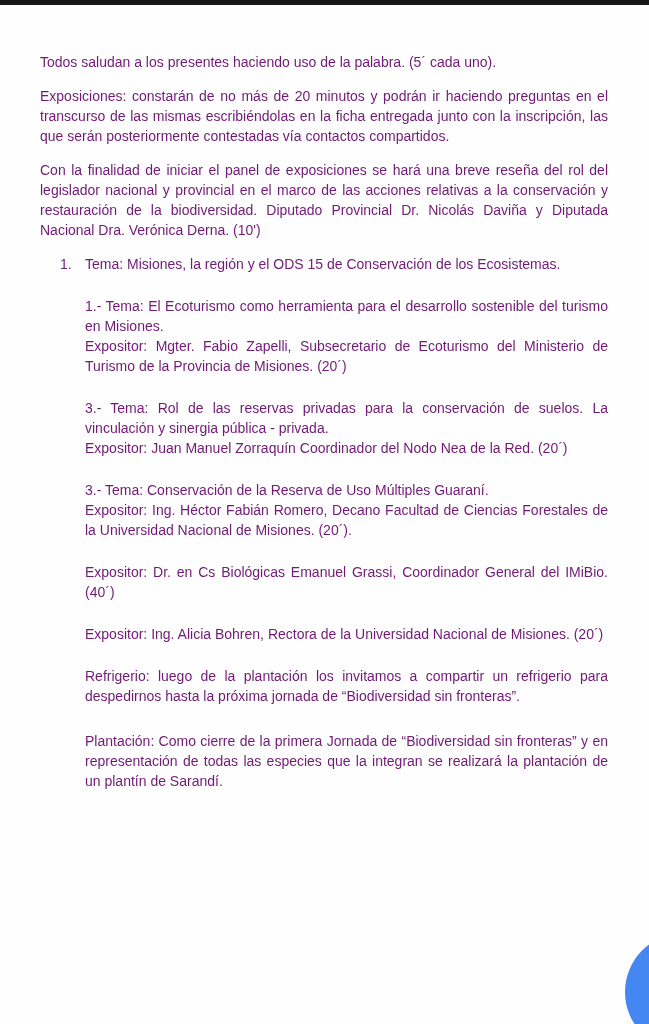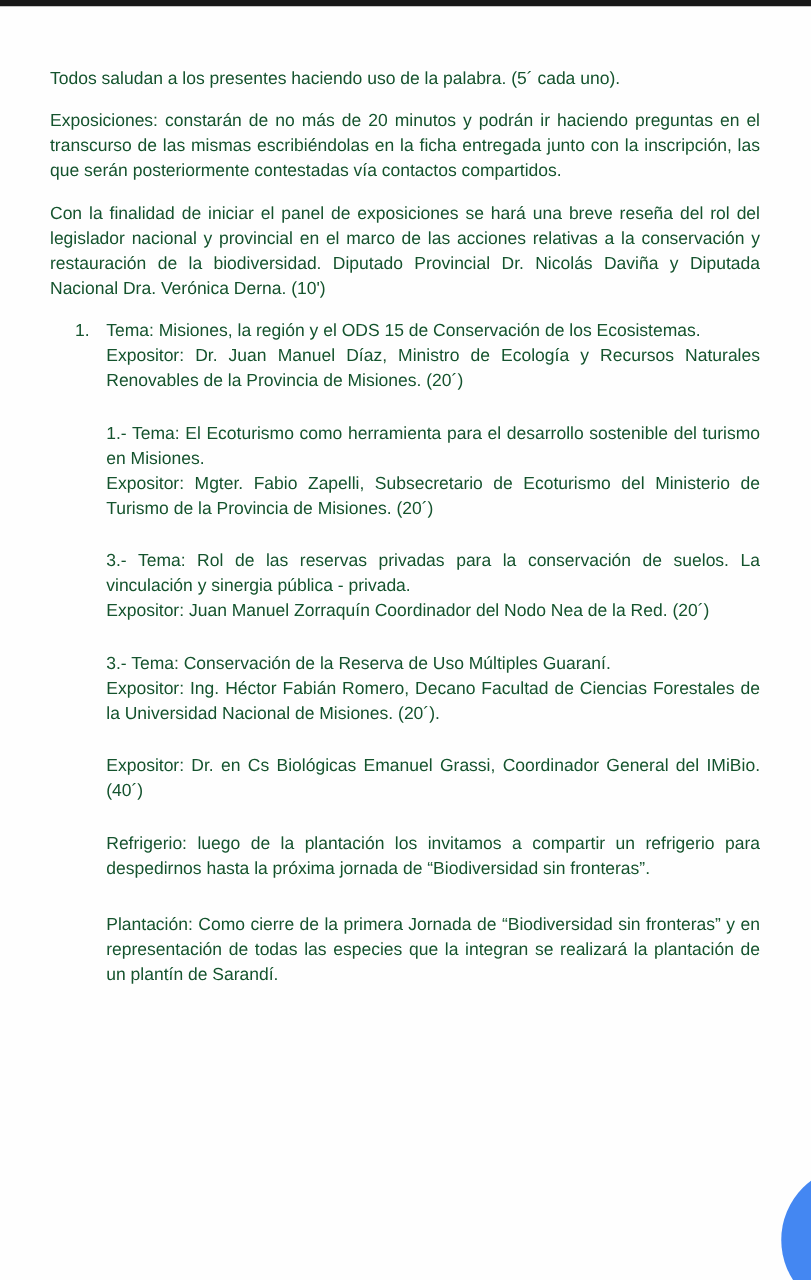--- a/index.html
+++ b/index.html
@@ -5,21 +5,21 @@
   * { box-sizing: border-box; }
   html, body { margin: 0; padding: 0; background: #e9e9e9; }
   .screen {
     position: relative;
     width: 649px;
     height: 1024px;
     margin: 0 auto;
     background: #fefefe;
     overflow: hidden;
     font-family: "Liberation Sans", sans-serif;
-    color: #14532d;
+    color: #701a75;
   }
   .top-bar {
     position: absolute;
     top: 0; left: 0;
     width: 100%;
     height: 5px;
     background: #181818;
   }
   .doc {
     padding: 52px 41px 0 40px;
@@ -68,21 +68,20 @@
 
     <p class="para"><b>Exposiciones:</b><span> constarán de no más de 20 minutos y podrán ir haciendo preguntas en el transcurso de las mismas escribiéndolas en la ficha entregada junto con la inscripción, las que serán posteriormente contestadas vía contactos compartidos.</span></p>
 
     <p class="para">Con la finalidad de iniciar el panel de exposiciones se hará una breve reseña del rol del legislador nacional y provincial en el marco de las acciones relativas a la conservación y restauración de la biodiversidad. Diputado Provincial Dr. Nicolás Daviña y Diputada Nacional Dra. Verónica Derna. (10')</p>
 
     <div class="agenda indent">
 
       <div class="item">
         <span class="num">1.</span>
         <div>Tema: Misiones, la región y el ODS 15 de Conservación de los Ecosistemas.</div>
-        <div>Expositor: Dr. Juan Manuel Díaz, Ministro de Ecología y Recursos Naturales Renovables de la Provincia de Misiones. (20´)</div>
       </div>
 
       <div class="item">
         <div>1.- Tema: El Ecoturismo como herramienta para el desarrollo sostenible del turismo en Misiones.</div>
         <div>Expositor: Mgter. Fabio Zapelli, Subsecretario de Ecoturismo del Ministerio de Turismo de la Provincia de Misiones. (20´)</div>
       </div>
 
       <div class="item">
         <div>3.- Tema: Rol de las reservas privadas para la conservación de suelos. La vinculación y sinergia pública - privada.</div>
         <div>Expositor: Juan Manuel Zorraquín Coordinador del Nodo Nea de la Red. (20´)</div>
@@ -91,20 +90,21 @@
       <div class="item">
         <div>3.- Tema: Conservación de la Reserva de Uso Múltiples Guaraní.</div>
         <div>Expositor: Ing. Héctor Fabián Romero, Decano Facultad de Ciencias Forestales de la Universidad Nacional de Misiones. (20´).</div>
       </div>
 
       <div class="item">
         <div>Expositor: Dr. en Cs Biológicas Emanuel Grassi, Coordinador General del IMiBio. (40´)</div>
       </div>
 
       <div class="item">
+        <div>Expositor: Ing. Alicia Bohren, Rectora de la Universidad Nacional de Misiones. (20´)</div>
       </div>
 
       <p class="para closing">Refrigerio: luego de la plantación los invitamos a compartir un refrigerio para despedirnos hasta la próxima jornada de “Biodiversidad sin fronteras”.</p>
 
       <p class="para closing">Plantación: Como cierre de la primera Jornada de “Biodiversidad sin fronteras” y en representación de todas las especies que la integran se realizará la plantación de un plantín de Sarandí.</p>
 
     </div>
   </div>
 
   <div class="fab"></div>

